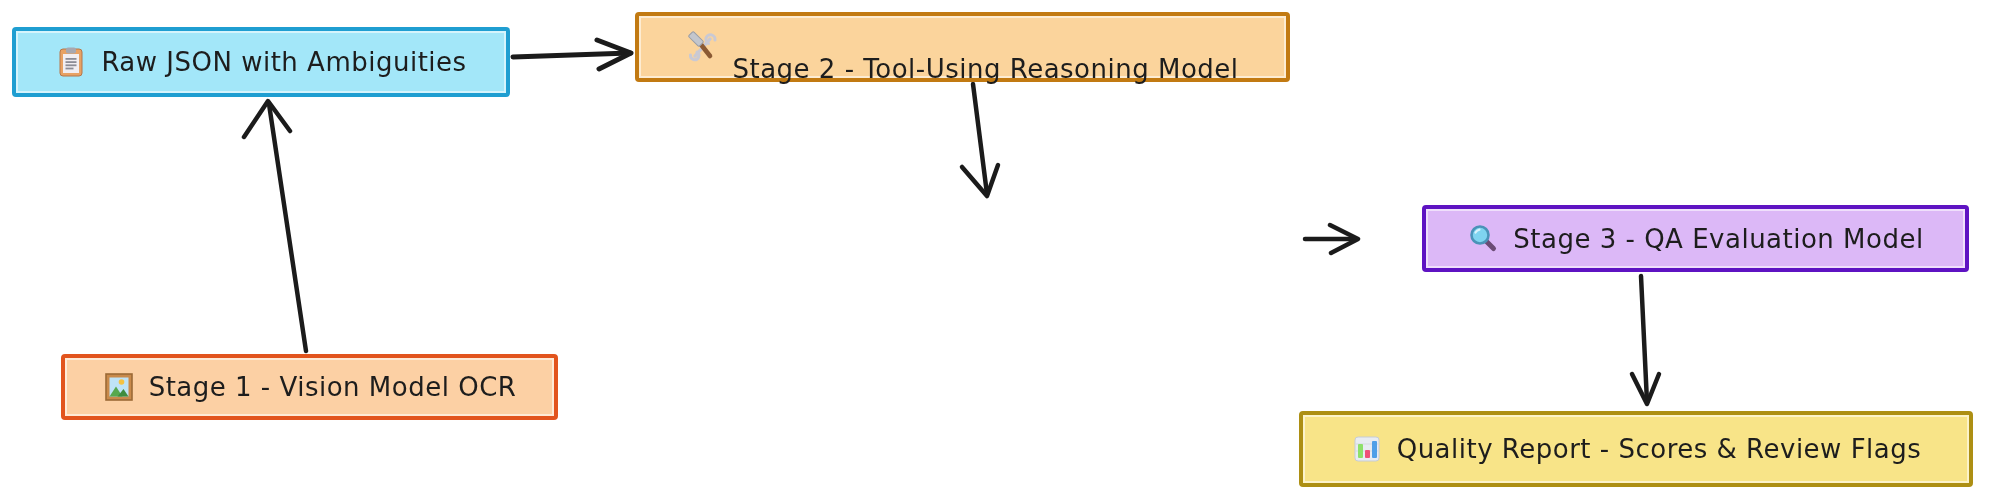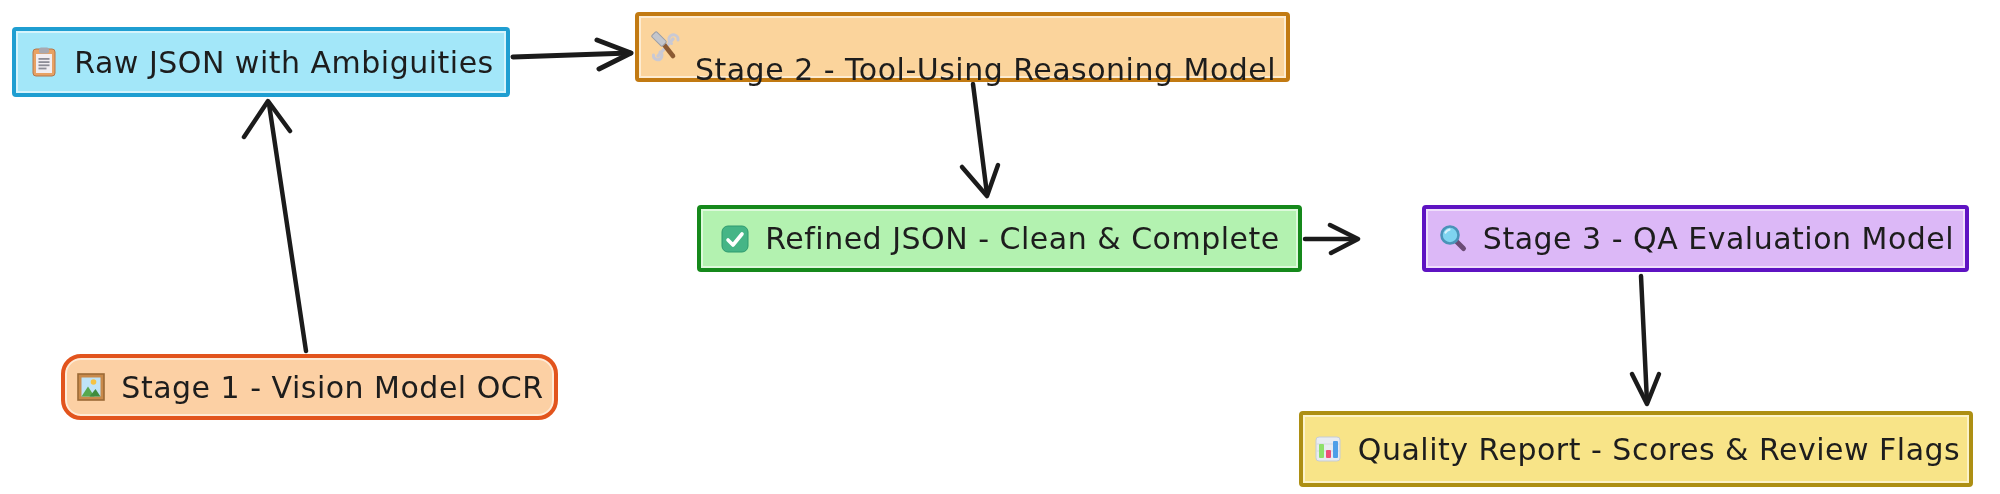--- a/index.html
+++ b/index.html
@@ -14,21 +14,21 @@
   .arrows line,.arrows polyline{stroke-linecap:round;stroke-linejoin:round;fill:none;}
   .node{
     position:absolute;z-index:2;
     display:flex;align-items:center;justify-content:center;
     gap:14px;
     border:4px solid #000;border-radius:4px;
     box-shadow:inset 0 0 0 2px rgba(255,255,255,.55);
     box-sizing:border-box;
   }
   .node .label{
-    font-size:30px;font-weight:400;color:#1d1d1d;
+    font-size:26px;font-weight:400;color:#1d1d1d;
     letter-spacing:.5px;white-space:nowrap;
   }
   .icon{display:inline-flex;align-items:center;}
   .icon svg{display:block;}
 </style>
 </head>
 <body>
 
 <div class="canvas">
 
@@ -83,42 +83,33 @@
         <path d="M4.5 24 a4.2 4.2 0 1 0 6.5 -3" stroke="#c9c9d4" stroke-width="3" fill="none" stroke-linecap="round"></path>
         <line x1="13" y1="11" x2="24" y2="25" stroke="#8b5a33" stroke-width="4.6" stroke-linecap="round"></line>
         <g transform="rotate(45 10 8)">
           <rect x="2.5" y="4.5" width="15" height="7" rx="1.5" fill="#c3c6cd" stroke="#9a9da6"></rect>
         </g>
       </svg>
     </span>
     <span class="label" style="color: rgb(29, 29, 29); margin-top: 44px;">Stage 2 - Tool-Using Reasoning Model</span>
   </div>
 
-  <div class="node" style="left: 697px; top: 205px; width: 605px; height: 67px; background: rgb(179, 242, 176); border-color: rgb(21, 137, 27);">
-    <span class="icon">
-      <svg width="32" height="32" viewBox="0 0 32 32">
-        <rect x="3" y="3" width="26" height="26" rx="6" fill="#45b586" stroke="#2e9a6e"></rect>
-        <polyline points="9,17 14,22 23,11" stroke="#ffffff" stroke-width="3.6" fill="none" stroke-linecap="round" stroke-linejoin="round"></polyline>
-      </svg>
-    </span>
-    <span class="label" style="color: rgb(29, 29, 29);">Refined JSON - Clean &amp; Complete</span>
-  </div>
 
   <div class="node" style="left: 1422px; top: 205px; width: 547px; height: 67px; background: rgb(220, 184, 247); border-color: rgb(94, 19, 194);">
     <span class="icon">
       <svg width="32" height="32" viewBox="0 0 32 32">
         <line x1="19" y1="18" x2="26.5" y2="25.5" stroke="#6b4b75" stroke-width="5" stroke-linecap="round"></line>
         <circle cx="13" cy="12" r="8.5" fill="#7fd4f0" stroke="#4a93b8" stroke-width="2.6"></circle>
         <path d="M8.5 9.5 a6 6 0 0 1 4 -2.8" stroke="#d9f3fc" stroke-width="2.2" fill="none" stroke-linecap="round"></path>
       </svg>
     </span>
     <span class="label" style="color: rgb(29, 29, 29);">Stage 3 - QA Evaluation Model</span>
   </div>
 
-  <div class="node" style="left: 61px; top: 354px; width: 497px; height: 66px; background: rgb(252, 208, 164); border-color: rgb(226, 84, 29); border-radius: 20px;">
+  <div class="node" style="left: 61px; top: 354px; width: 497px; height: 66px; background: rgb(252, 208, 164); border-color: rgb(226, 84, 29);">
     <span class="icon">
       <svg width="32" height="32" viewBox="0 0 32 32">
         <rect x="3" y="3" width="26" height="26" fill="#c98a4b" stroke="#9c6a36" stroke-width="1.6"></rect>
         <rect x="6.5" y="6.5" width="19" height="19" fill="#bfe3f7"></rect>
         <circle cx="18.5" cy="11" r="2.8" fill="#f5c242"></circle>
         <path d="M6.5 25.5 L13 15.5 L19.5 25.5 Z" fill="#57a84e"></path>
         <path d="M14.5 25.5 L20.5 18 L25.5 25.5 Z" fill="#3f8c3f"></path>
       </svg>
     </span>
     <span class="label" style="color: rgb(29, 29, 29);">Stage 1 - Vision Model OCR</span>

